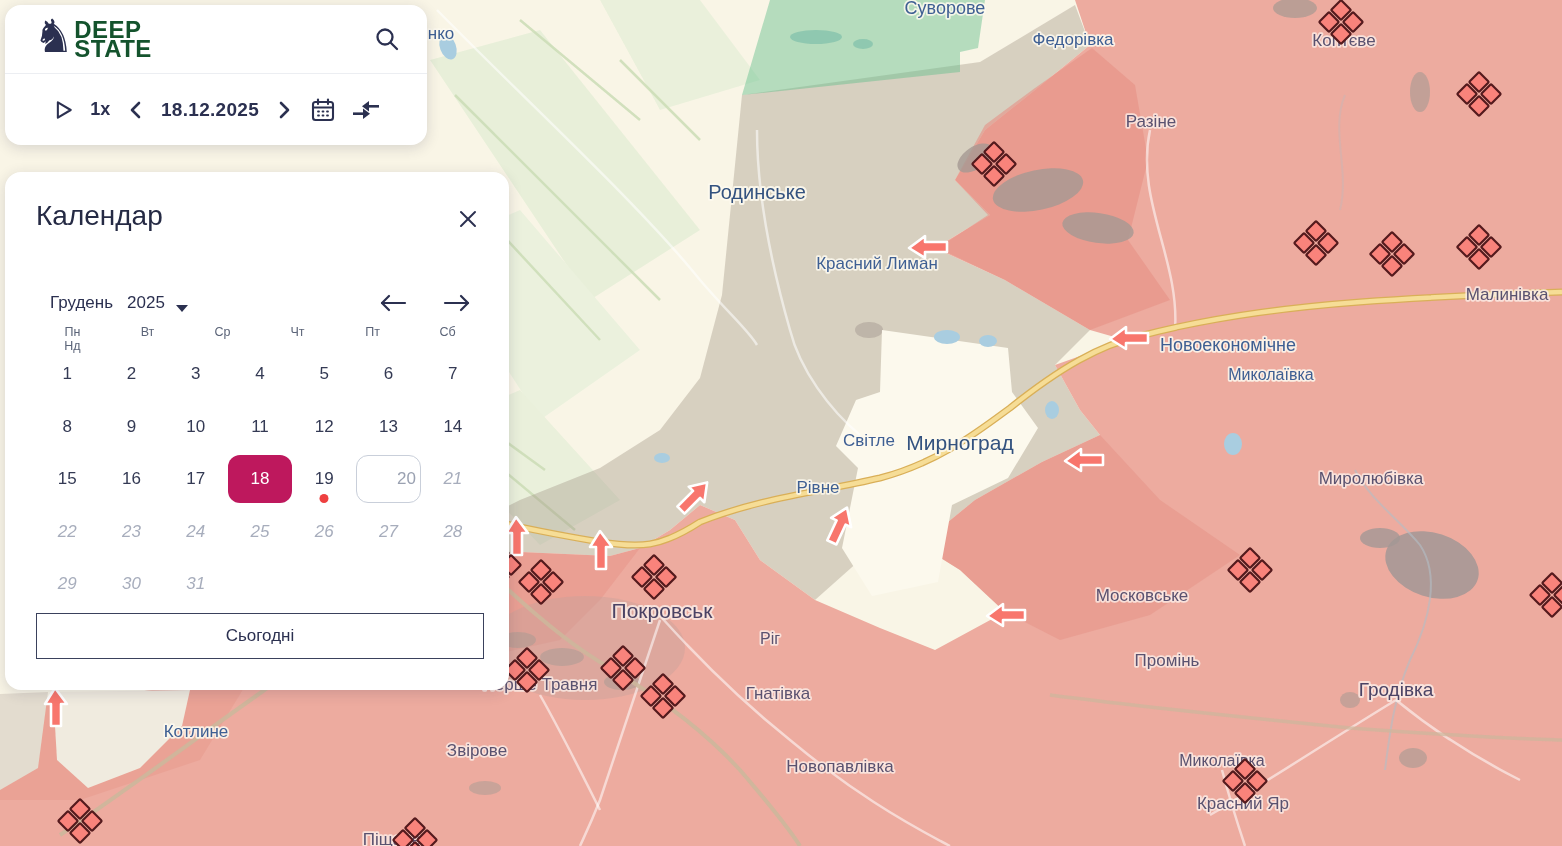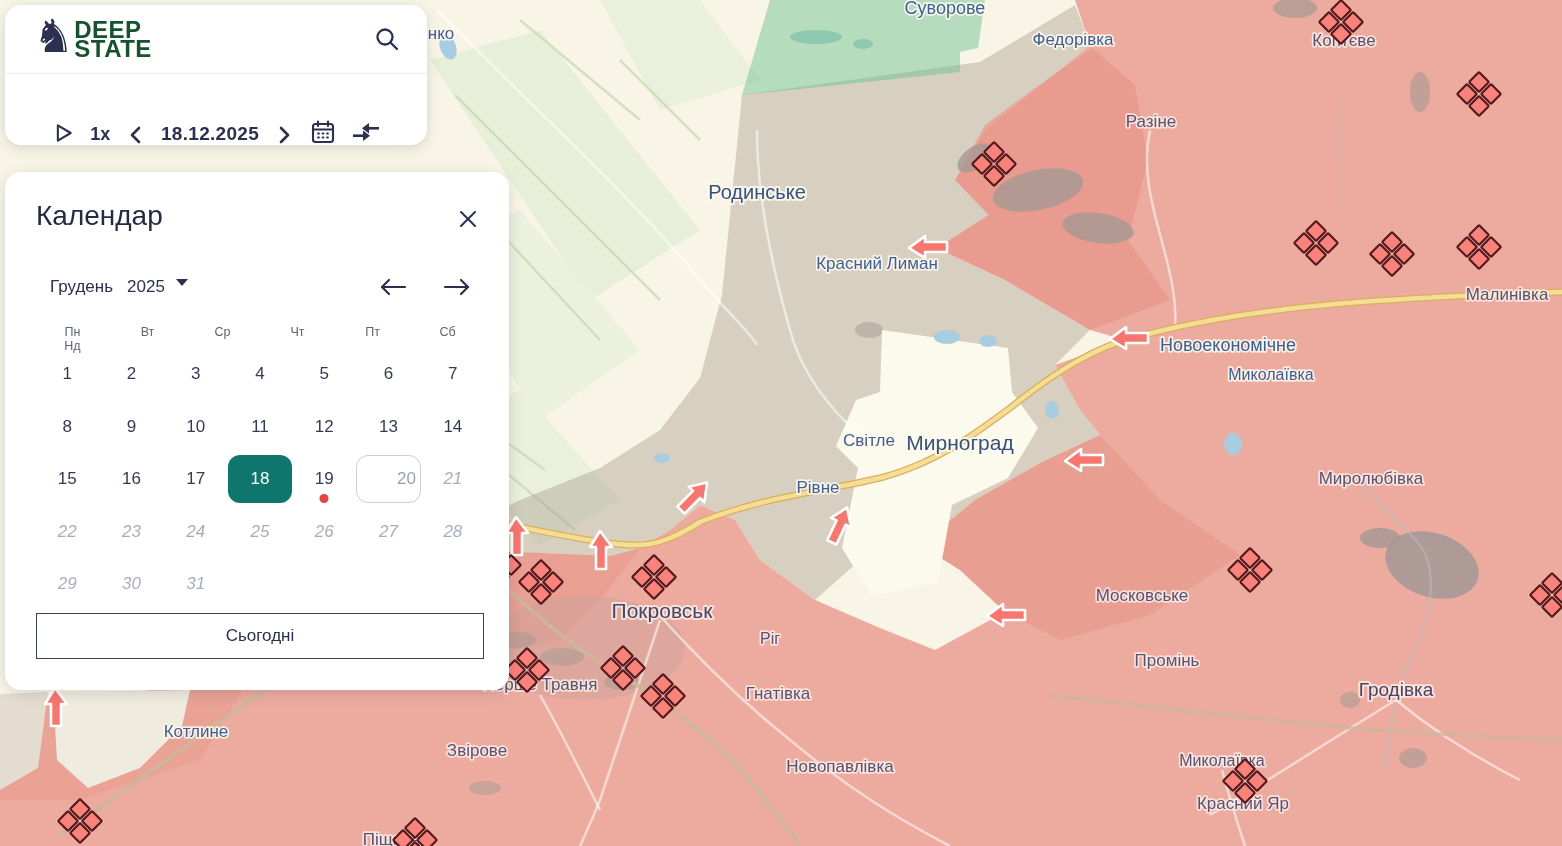--- a/index.html
+++ b/index.html
@@ -8,40 +8,40 @@
   .stage svg.map{position:absolute;left:0;top:0;}
 
   
   .panel{position:absolute;background:#ffffff;border-radius:16px;
          box-shadow:0 3px 14px rgba(35,40,70,.16);color:#2b3050;}
   .top-panel{left:5px;top:5px;width:422px;height:140px;}
   .tp-row1{height:68px;display:flex;align-items:center;padding:0 26px 0 28px;border-bottom:1px solid #eceef2;}
   .knight{font-size:46px;line-height:46px;color:#2b3050;transform:translateY(-3px);}
   .brand{margin-left:0;font-weight:800;font-size:24px;line-height:19px;letter-spacing:.5px;color:#14532d;}
   .tp-search{margin-left:auto;cursor:pointer;display:flex;}
-  .tp-row2{height:71px;display:flex;align-items:flex-end;justify-content:space-between;padding:0 46px;}
+  .tp-row2{height:71px;display:flex;align-items:center;justify-content:space-between;padding:0 46px;}
   .icon-btn{display:flex;align-items:center;justify-content:center;cursor:pointer;}
   .speed{font-size:18px;font-weight:600;cursor:pointer;}
   .date-label{font-size:19px;font-weight:600;letter-spacing:.3px;cursor:pointer;}
 
   .cal-panel{left:5px;top:172px;width:504px;height:518px;}
   .cal-title{position:absolute;left:31px;top:28px;font-size:28px;font-weight:500;color:#252a44;}
   .cal-close{position:absolute;right:26px;top:32px;width:30px;height:30px;}
-  .cal-month-row{position:absolute;left:45px;right:37px;top:105px;height:36px;display:flex;align-items:flex-start;}
+  .cal-month-row{position:absolute;left:45px;right:37px;top:105px;height:36px;display:flex;align-items:flex-end;}
   .cal-month{font-size:17px;color:#2b3050;cursor:pointer;}
   .cal-year{font-size:17px;color:#2b3050;margin-left:14px;cursor:pointer;}
   .caret{margin-left:10px;cursor:pointer;display:flex;}
   .nav-arrows{margin-left:auto;display:flex;gap:34px;}
   .cal-weekdays{position:absolute;top:153px;left:30px;right:24px;display:grid;grid-template-columns:repeat(6,1fr);}
   .wd{font-size:12.5px;color:#5b6478;text-align:center;}
   .cal-grid{position:absolute;top:178px;left:30px;right:24px;display:grid;
             grid-template-columns:repeat(7,1fr);grid-auto-rows:48px;row-gap:4.6px;}
   .day{position:relative;display:flex;align-items:center;justify-content:center;
        font-size:17px;color:#343a54;border-radius:12px;cursor:pointer;}
-  .day.selected{background:#0f766e;color:#ffffff;}
+  .day.selected{background:#be185d;color:#ffffff;}
   .day.today{border:1.5px solid #c9cfda;color:#9aa1b1;cursor:default;padding-left:36px;}
   .day.disabled{color:#a7adbc;cursor:default;font-style:italic;}
   .day.empty{cursor:default;}
   .day .dot{position:absolute;left:50%;bottom:0px;transform:translateX(-50%);
             width:9px;height:9px;border-radius:50%;background:#ee4040;}
   .today-btn{position:absolute;left:31px;right:25px;top:441px;height:44px;background:#fff;
              border:1px solid #3a415c;border-radius:0;display:flex;align-items:center;justify-content:center;
              font-size:17px;color:#2b3050;cursor:pointer;}
 
   

